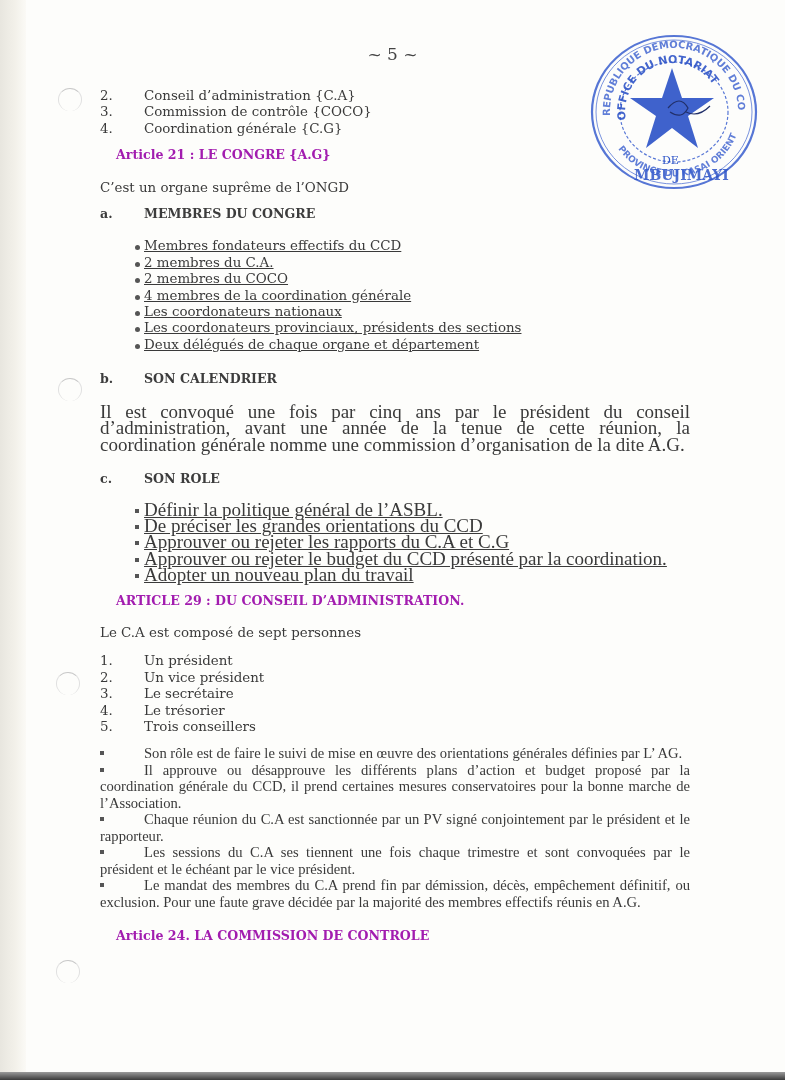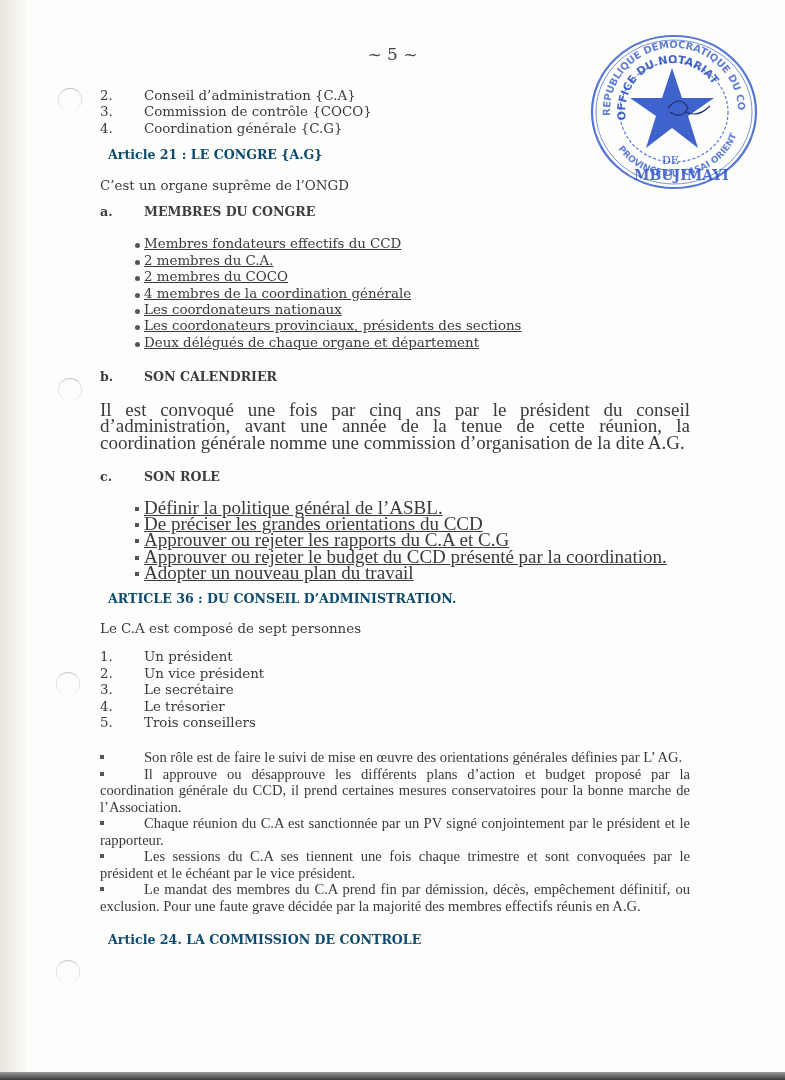--- a/index.html
+++ b/index.html
@@ -23,21 +23,21 @@
       border-right: 1px solid #e0e0e0; border-bottom: none;
     }
     .page-number {
       position: absolute; top: 44px; left: 0; width: 785px; text-align: center;
       font-size: 17px; color: #444;
     }
     .content { position: absolute; left: 100px; top: 88px; width: 590px; font-size: 13.4px; line-height: 16.4px; }
     .numlist { margin: 0; padding: 0; list-style: none; }
     .numlist li { display: flex; }
     .numlist .num { width: 44px; flex-shrink: 0; }
-    .heading { font-weight: bold; margin: 8px; color: #0c4a6e; font-size: 12.6px; }
+    .heading { font-weight: bold; margin: 16px; color: #a21caf; font-size: 12.6px; }
     .heading .u { }
     .para { margin: 0; text-align: justify; }
     .sub-heading { font-weight: bold; display: flex; font-size: 12.6px; color: #3c3c3c; }
     .sub-heading .letter { width: 44px; flex-shrink: 0; font-weight: bold; }
     .bullets { margin: 0; padding: 0 0 0 34px; list-style: none; text-decoration: underline; }
     .bullets li { position: relative; padding-left: 10px; }
     .bullets.round li::before {
       content: ""; position: absolute; left: 1px; top: 7px; width: 5px; height: 5px;
       border-radius: 50%; background: #555;
     }
@@ -138,21 +138,21 @@
   </div>
   <ul class="bullets square" style="margin-top:14px; padding-left:34px;">
     <li>Définir la politique général de l’ASBL.</li>
     <li>De préciser les grandes orientations du CCD</li>
     <li>Approuver ou rejeter les rapports du C.A et C.G</li>
     <li>Approuver ou rejeter le budget du CCD présenté par la coordination.</li>
     <li>Adopter un nouveau plan du travail</li>
   </ul>
 
   <p class="heading" style="margin-top:9px;">
-    <span>ARTICLE 36 : </span><span class="u">DU CONSEIL D’ADMINISTRATION</span><span>.</span>
+    <span>ARTICLE 29 : </span><span class="u">DU CONSEIL D’ADMINISTRATION</span><span>.</span>
   </p>
   <p class="para" style="margin-top:14px;">Le C.A est composé de sept personnes</p>
 
   <ul class="numlist" style="margin-top:12px;">
     <li>
         <span class="num">1.</span>
         <span>Un président</span>
       </li>
     <li>
         <span class="num">2.</span>
@@ -165,21 +165,21 @@
     <li>
         <span class="num">4.</span>
         <span>Le trésorier</span>
       </li>
     <li>
         <span class="num">5.</span>
         <span>Trois conseillers</span>
       </li>
   </ul>
 
-  <div style="margin-top:18px;">
+  <div style="margin-top:10px;">
     <p class="block-para">Son rôle est de faire le suivi de mise en œuvre des orientations générales définies par L’ AG.</p>
     <p class="block-para">Il approuve ou désapprouve les différents plans d’action et budget proposé par la coordination générale du CCD, il prend certaines mesures conservatoires pour la bonne marche de l’Association.</p>
     <p class="block-para">Chaque réunion du C.A est sanctionnée par un PV signé conjointement par le président et le rapporteur.</p>
     <p class="block-para">Les sessions du C.A ses tiennent une fois chaque trimestre et sont convoquées par le président et le échéant par le  vice président.</p>
     <p class="block-para">Le mandat des membres du C.A prend fin par démission, décès, empêchement définitif, ou exclusion. Pour une faute grave décidée par la majorité des membres effectifs réunis en A.G.</p>
   </div>
 
   <p class="heading" style="margin-top:18px;">
     <span>Article 24. </span><span class="u">LA COMMISSION DE CONTROLE</span>
   </p>

